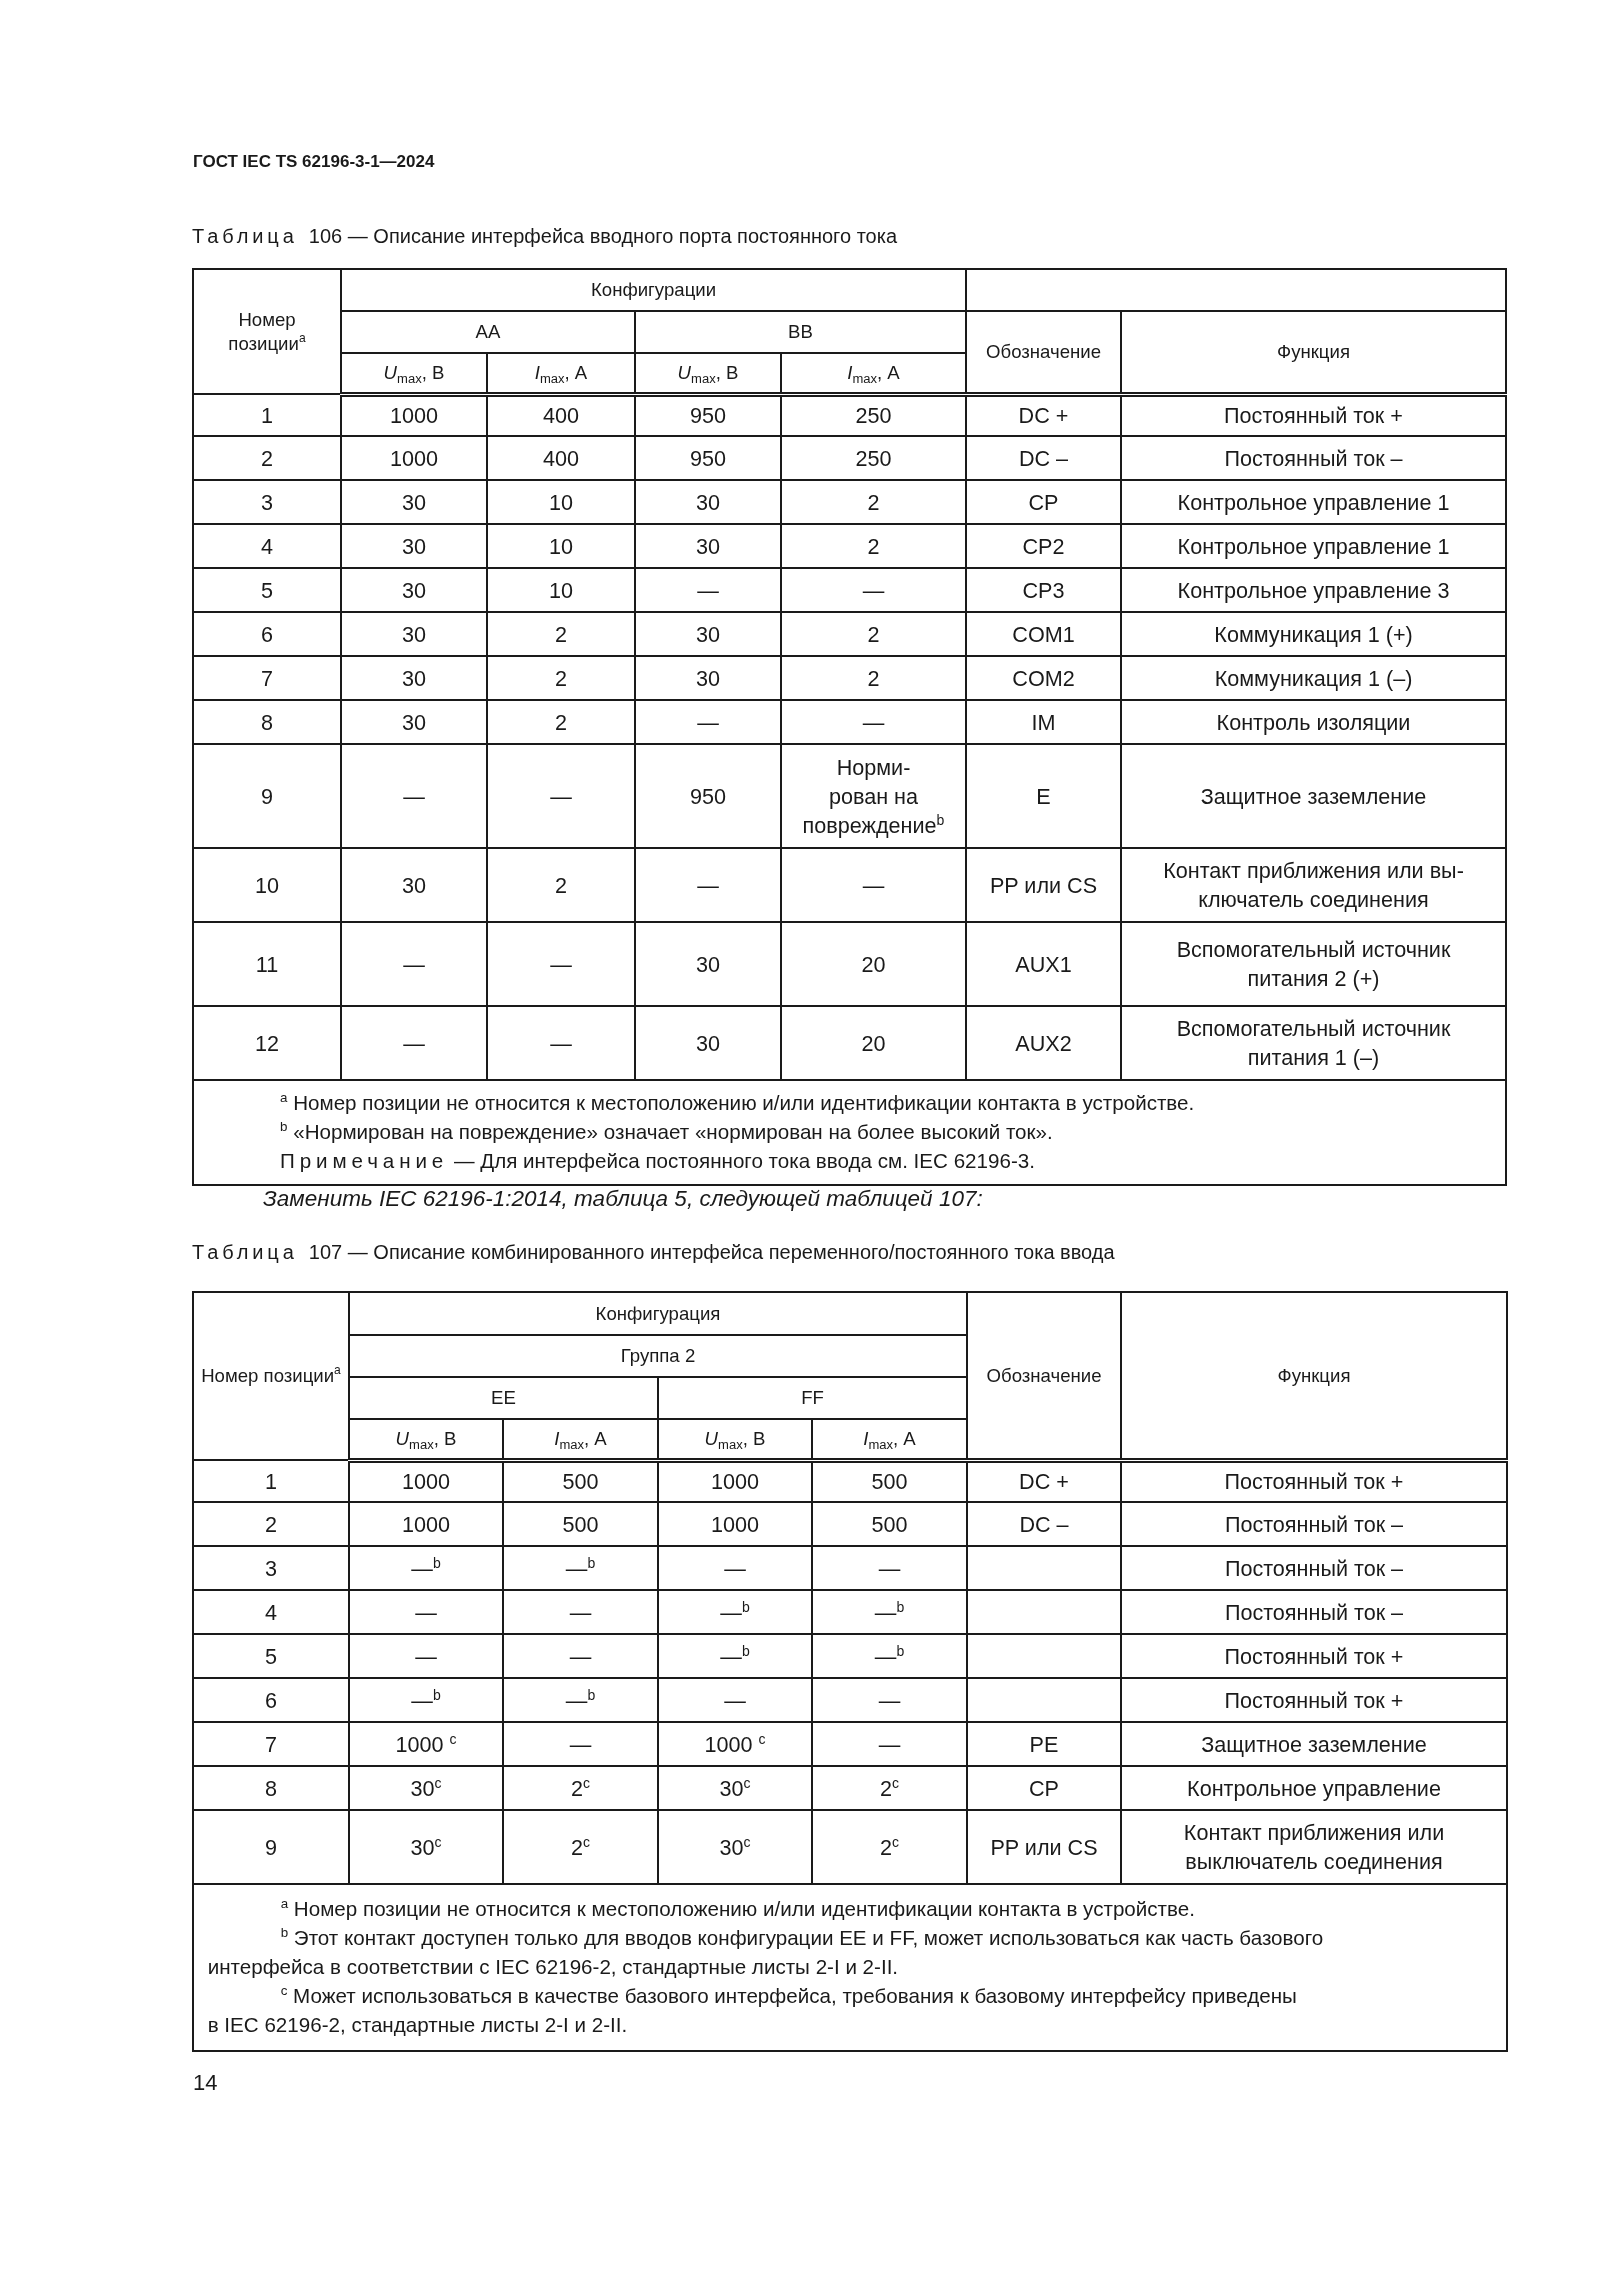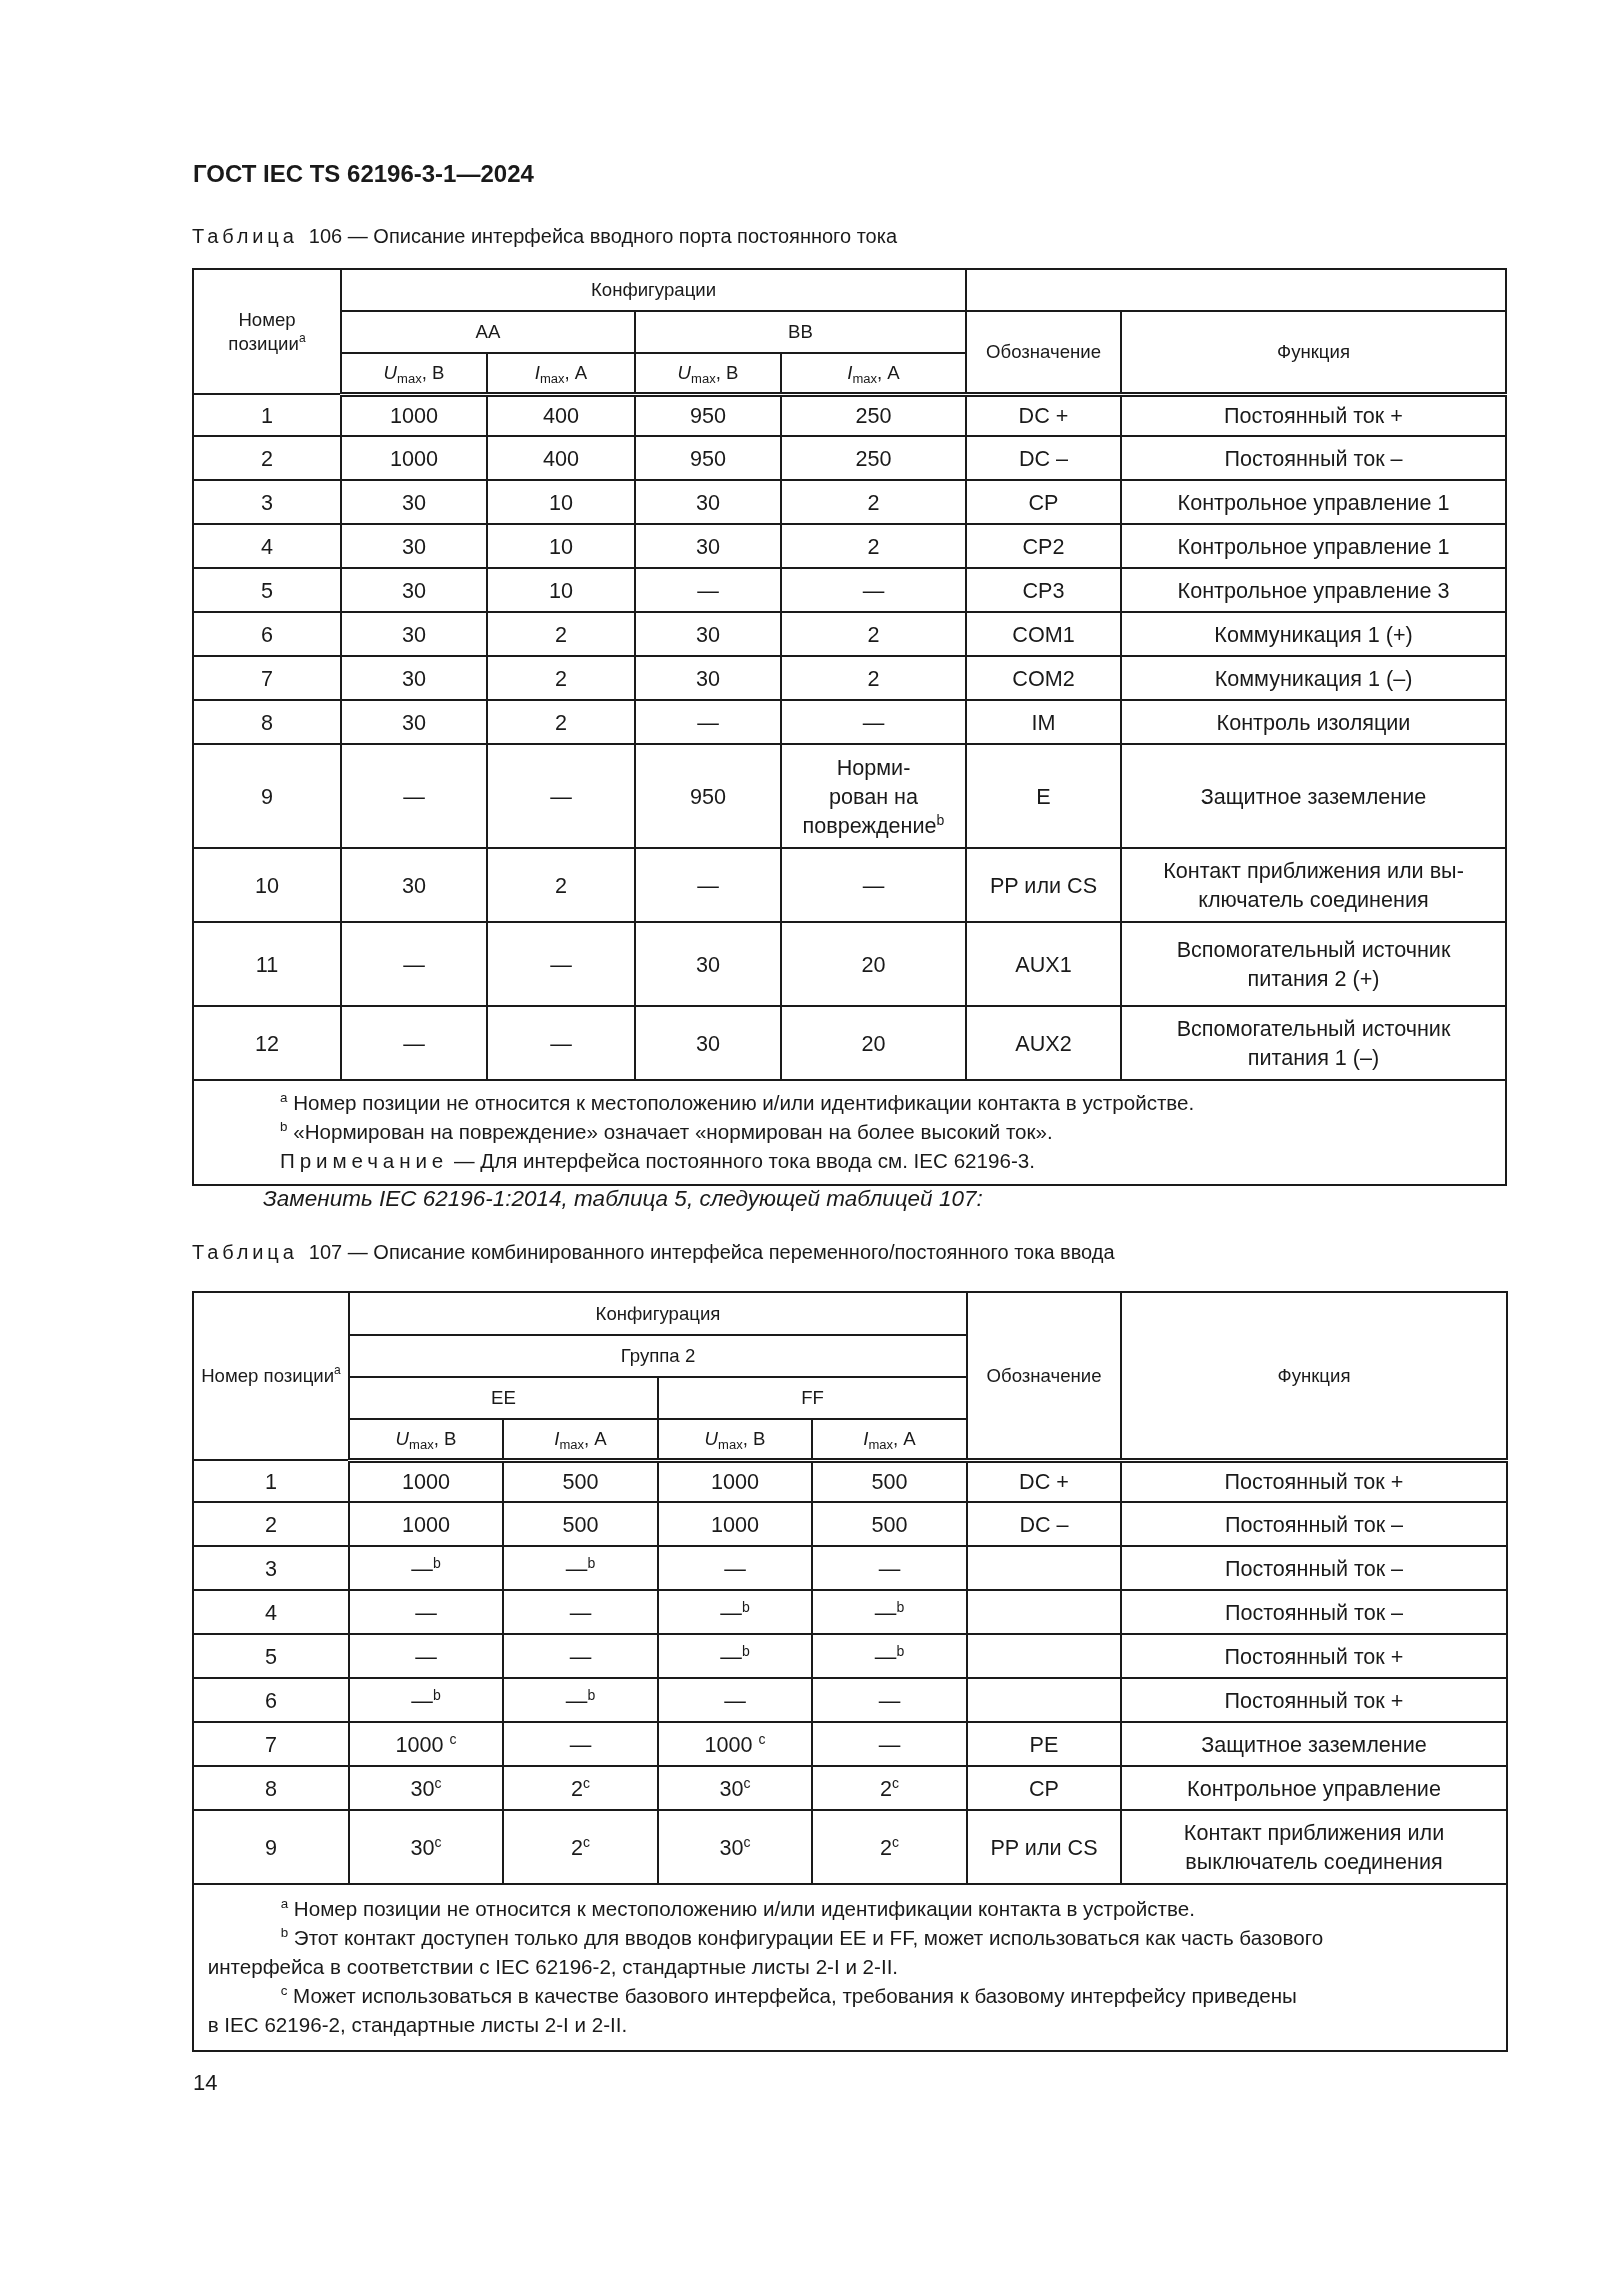--- a/index.html
+++ b/index.html
@@ -1,19 +1,19 @@
 <!DOCTYPE html>
 <html><head>
 <meta charset="utf-8">
 <style>
   html, body { margin: 0; padding: 0; background: #ffffff; }
   body { width: 1621px; height: 2293px; position: relative; overflow: hidden;
          font-family: "Liberation Sans", "DejaVu Sans", sans-serif; color: #1a1a1a; }
   .abs { position: absolute; }
-  .doc-title { left: 193px; top: 160px; font-size: 24px; font-weight: bold; white-space: nowrap; }
+  .doc-title { left: 193px; top: 152px; font-size: 17px; font-weight: bold; white-space: nowrap; }
   .caption { left: 192px; font-size: 20px; white-space: nowrap; }
   .caption .sp { letter-spacing: 3.9px; }
   .instruction { left: 263px; top: 1186px; font-size: 22.5px; font-style: italic; white-space: nowrap; }
   .page-num { left: 193px; top: 2070px; font-size: 22px; }
 
   table.gt { position: absolute; left: 192px; width: 1313px; border-collapse: collapse; table-layout: fixed;
              font-size: 21.6px; }
   table.gt td { border: 2px solid #1a1a1a; text-align: center; vertical-align: middle; padding: 0 5.9px;
                 line-height: 29px; }
   table.gt thead td { font-size: 18.6px; line-height: 23.5px; }

